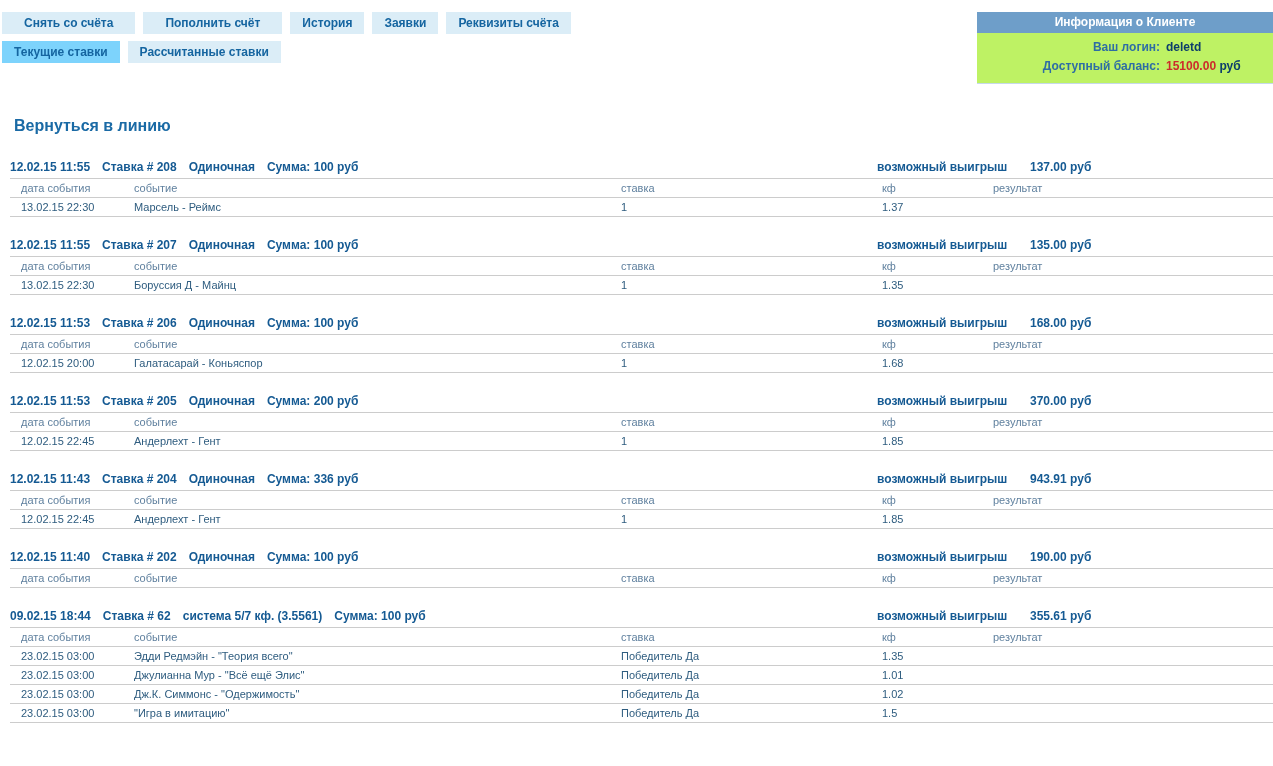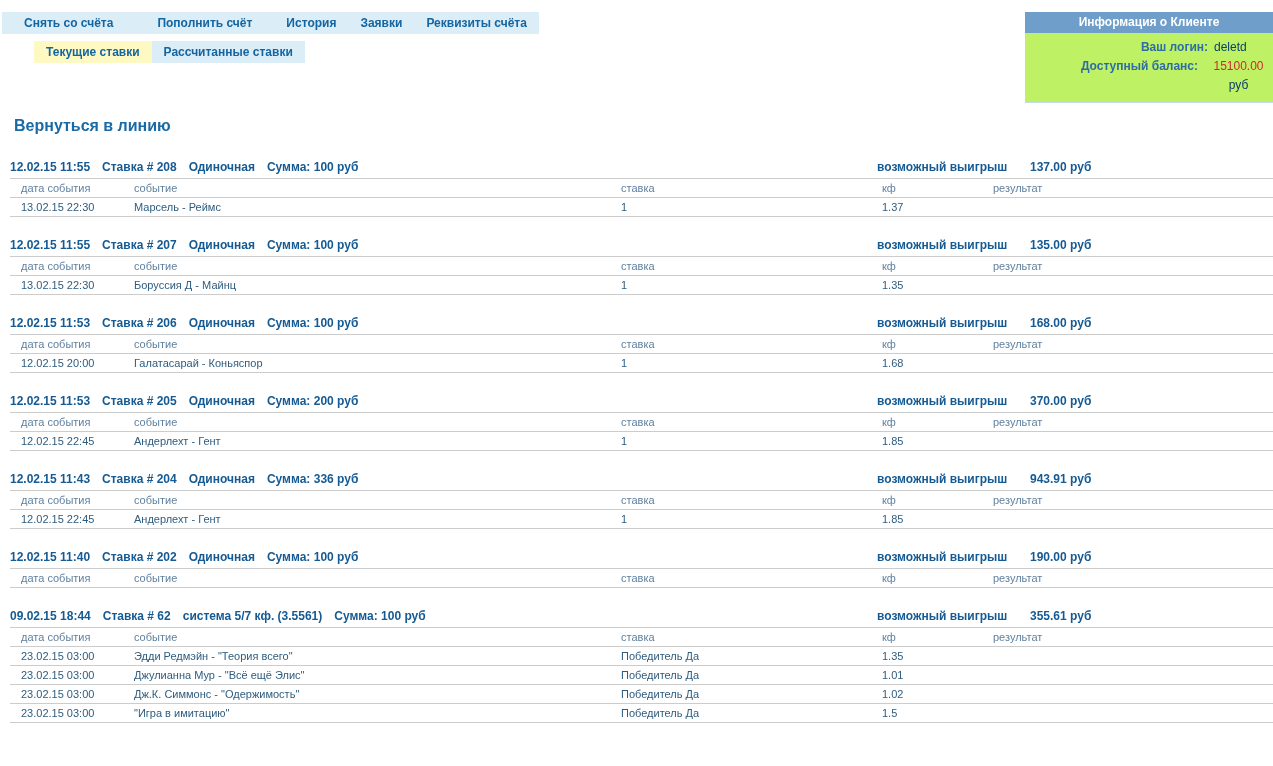--- a/index.html
+++ b/index.html
@@ -4,38 +4,38 @@
 <style>
   * { margin:0; padding:0; box-sizing:border-box; }
   html,body { background:#ffffff; }
   body {
     width:1273px; height:766px; position:relative; overflow:hidden;
     font-family:"Liberation Sans","DejaVu Sans",sans-serif;
     font-size:11px; color:#2e5c7f;
   }
   
   .topbar { position:relative; height:61px; padding:12px 0 0 2px; }
-  .nav-row { display:flex; margin-bottom:7px; }
+  .nav-row { display:flex; gap:8px; margin-bottom:7px; }
   .tab {
     display:inline-block; background:#dbedf7; color:#1565a0;
     font-size:12px; font-weight:bold; padding:4px 12px; cursor:pointer;
     white-space:nowrap;
   }
   .tab.wide { padding:4px 22px; }
-  .tab.active { background:#fef9c3;margin-left:32px; }
-  
-  .client-panel { position:absolute; top:12px; right:0; width:248px; }
+  .tab.active { background:#7dd3fc; }
+  
+  .client-panel { position:absolute; top:12px; right:0; width:296px; }
   .client-panel-header {
     background:#6e9ec9; color:#ffffff; font-size:12px; font-weight:bold;
     text-align:center; padding:3px 0 4px;
   }
   .client-panel-body { background:#bef264; padding:5px 0 7px; border-bottom:1px solid #c6d9ea; }
   .client-row { display:flex; line-height:19px; font-size:12px; }
   .client-label { width:183px; text-align:right; color:#2e6da4; font-weight:bold; }
-  .client-value { padding-left:6px; color:#0c3d6b; font-weight:normal;text-align:center; }
+  .client-value { padding-left:6px; color:#0c3d6b; font-weight:bold;text-align:center; }
   .client-value .num-red { color:#cc2b2b; }
   .client-value .suffix { color:#0c3d6b; }
   
   .back-link {
     display:inline-block; margin:56px 0 0 14px; color:#1a6aa5;
     font-size:16px; font-weight:bold; text-decoration:none; cursor:pointer;
   }
   
   .bets { margin:25px 0 0 10px; }
   .bet { margin-bottom:21px; }

